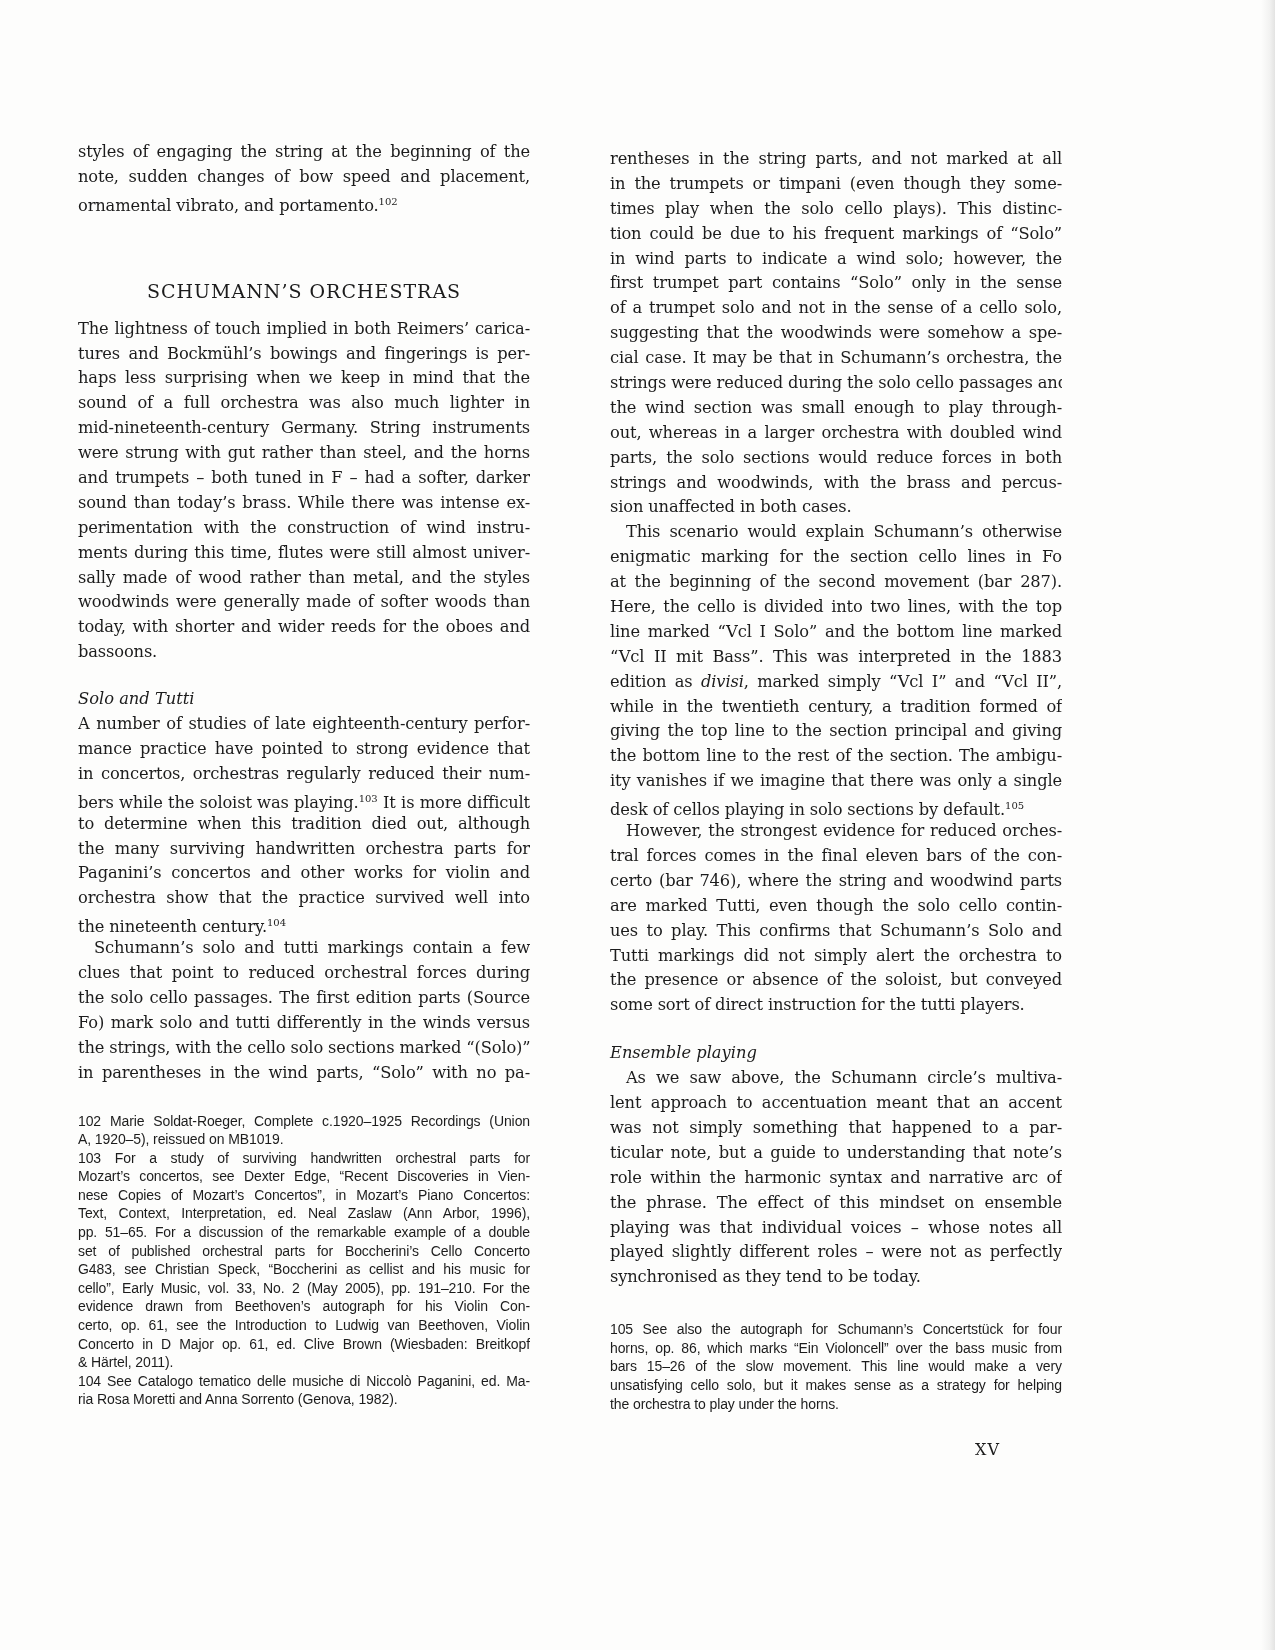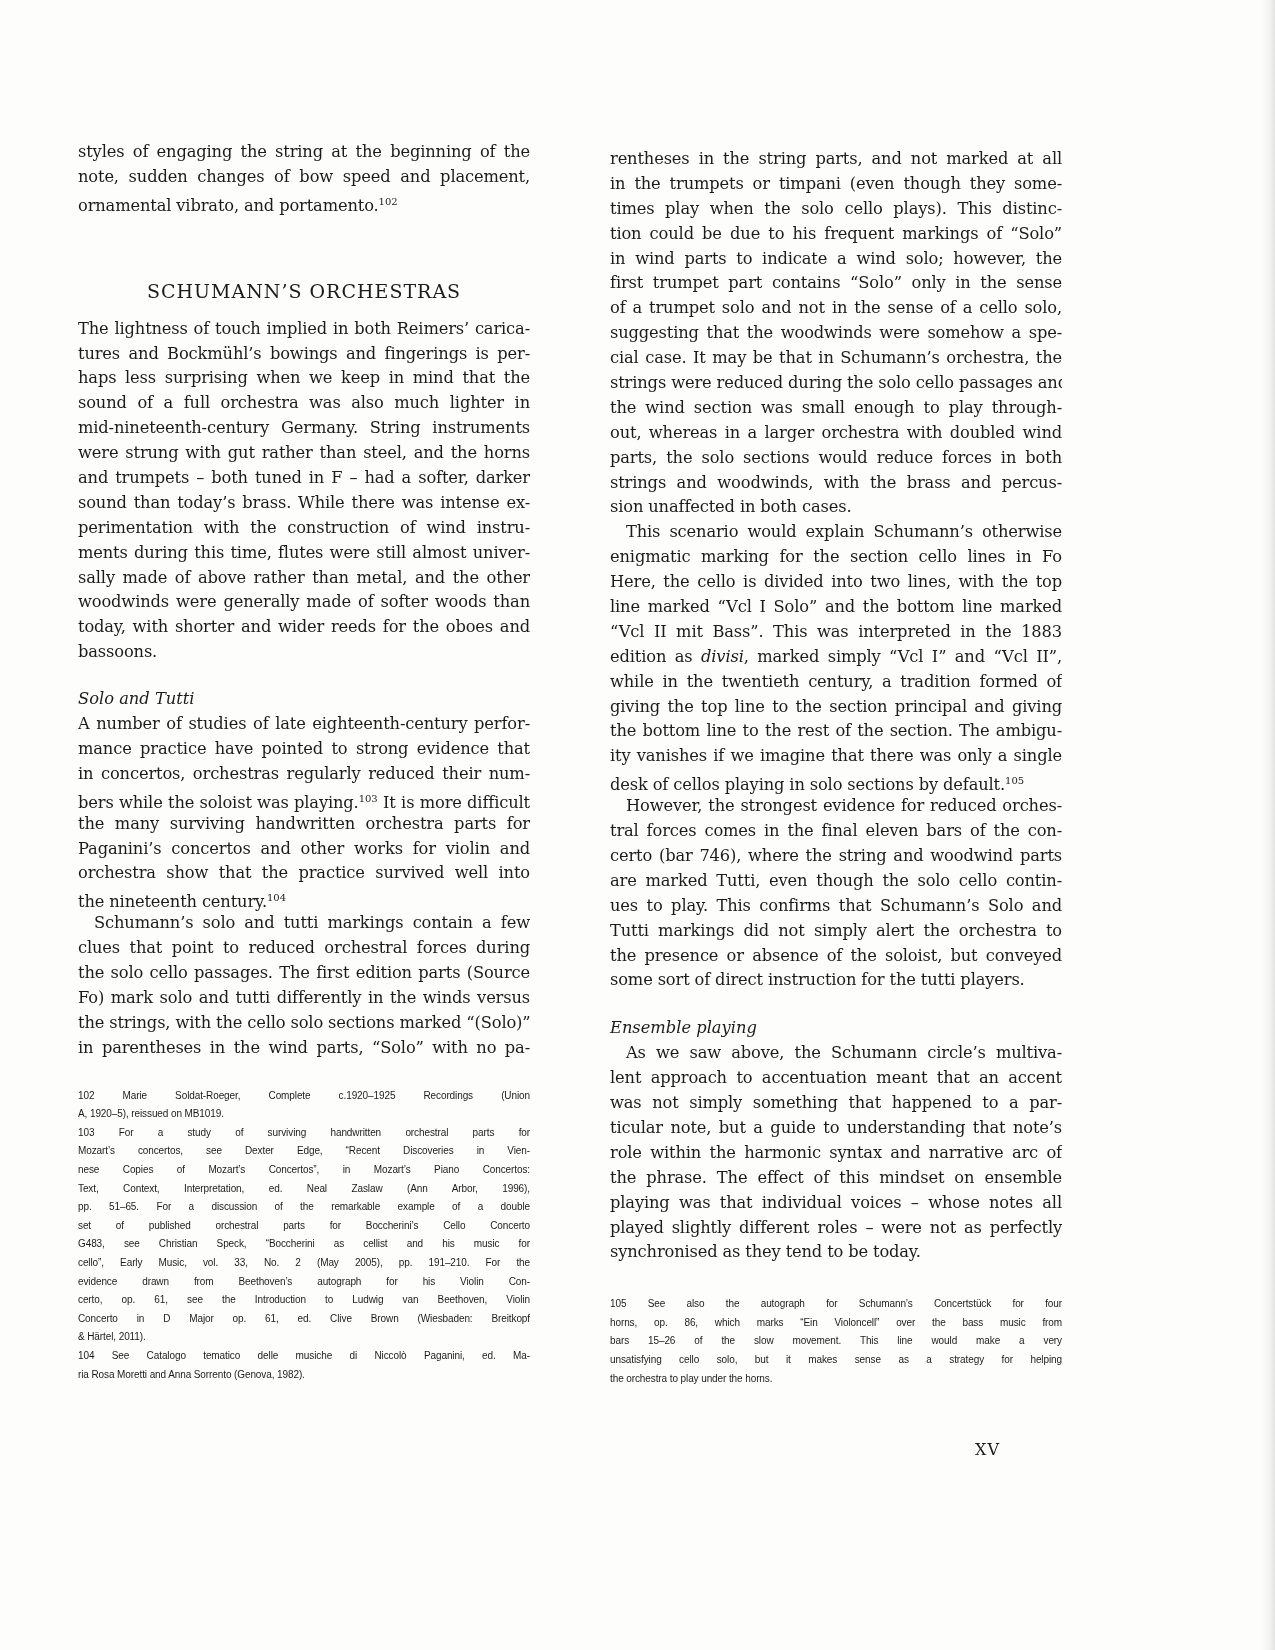--- a/index.html
+++ b/index.html
@@ -40,21 +40,21 @@
       font-style: italic;
       font-size: 16.3px;
       height: 26px;
       line-height: 26px;
     }
     .gap-sub { height: 21px; }
     .sup { font-size: 10px; vertical-align: 6px; letter-spacing: 0; }
     .fn-block { margin-top: 26px; }
     .fn {
       font-family: "Liberation Sans", "DejaVu Sans", sans-serif;
-      font-size: 10px;
+      font-size: 14px;
       height: 18.6px;
       line-height: 18.6px;
       white-space: nowrap;
       text-align: justify;
       text-align-last: justify;
       overflow: hidden;
       letter-spacing: -0.1px;
     }
     .fn.last { text-align-last: left; }
     .page-number {
@@ -86,34 +86,35 @@
     <div class="line">The lightness of touch implied in both Reimers’ carica-</div>
     <div class="line">tures and Bockmühl’s bowings and fingerings is per-</div>
     <div class="line">haps less surprising when we keep in mind that the</div>
     <div class="line">sound of a full orchestra was also much lighter in</div>
     <div class="line">mid-nineteenth-century Germany. String instruments</div>
     <div class="line">were strung with gut rather than steel, and the horns</div>
     <div class="line">and trumpets – both tuned in F – had a softer, darker</div>
     <div class="line">sound than today’s brass. While there was intense ex-</div>
     <div class="line">perimentation with the construction of wind instru-</div>
     <div class="line">ments during this time, flutes were still almost univer-</div>
-    <div class="line">sally made of above rather than metal, and the other</div>
+    <div class="line">sally made of wood rather than metal, and the styles</div>
     <div class="line">woodwinds were generally made of softer woods than</div>
     <div class="line">today, with shorter and wider reeds for the oboes and</div>
     <div class="line last">bassoons.</div>
   </div>
 
   <div class="gap-sub"></div>
   <div class="subhead">Solo and Tutti</div>
 
   <div>
     <div class="line">A number of studies of late eighteenth-century perfor-</div>
     <div class="line">mance practice have pointed to strong evidence that</div>
     <div class="line">in concertos, orchestras regularly reduced their num-</div>
     <div class="line"><span>bers while the soloist was playing.</span><span class="sup">103</span><span> It is more difficult</span></div>
+    <div class="line">to determine when this tradition died out, although</div>
     <div class="line">the many surviving handwritten orchestra parts for</div>
     <div class="line">Paganini’s concertos and other works for violin and</div>
     <div class="line">orchestra show that the practice survived well into</div>
     <div class="line last"><span>the nineteenth century.</span><span class="sup">104</span></div>
   </div>
 
   <div>
     <div class="line indent">Schumann’s solo and tutti markings contain a few</div>
     <div class="line">clues that point to reduced orchestral forces during</div>
     <div class="line">the solo cello passages. The first edition parts (Source</div>
@@ -157,20 +158,21 @@
     <div class="line">the wind section was small enough to play through-</div>
     <div class="line">out, whereas in a larger orchestra with doubled wind</div>
     <div class="line">parts, the solo sections would reduce forces in both</div>
     <div class="line">strings and woodwinds, with the brass and percus-</div>
     <div class="line last">sion unaffected in both cases.</div>
   </div>
 
   <div>
     <div class="line indent">This scenario would explain Schumann’s otherwise</div>
     <div class="line">enigmatic marking for the section cello lines in Fo</div>
+    <div class="line">at the beginning of the second movement (bar 287).</div>
     <div class="line">Here, the cello is divided into two lines, with the top</div>
     <div class="line">line marked “Vcl I Solo” and the bottom line marked</div>
     <div class="line">“Vcl II mit Bass”. This was interpreted in the 1883</div>
     <div class="line"><span>edition as </span><em>divisi</em><span>, marked simply “Vcl I” and “Vcl II”,</span></div>
     <div class="line">while in the twentieth century, a tradition formed of</div>
     <div class="line">giving the top line to the section principal and giving</div>
     <div class="line">the bottom line to the rest of the section. The ambigu-</div>
     <div class="line">ity vanishes if we imagine that there was only a single</div>
     <div class="line last"><span>desk of cellos playing in solo sections by default.</span><span class="sup">105</span></div>
   </div>

